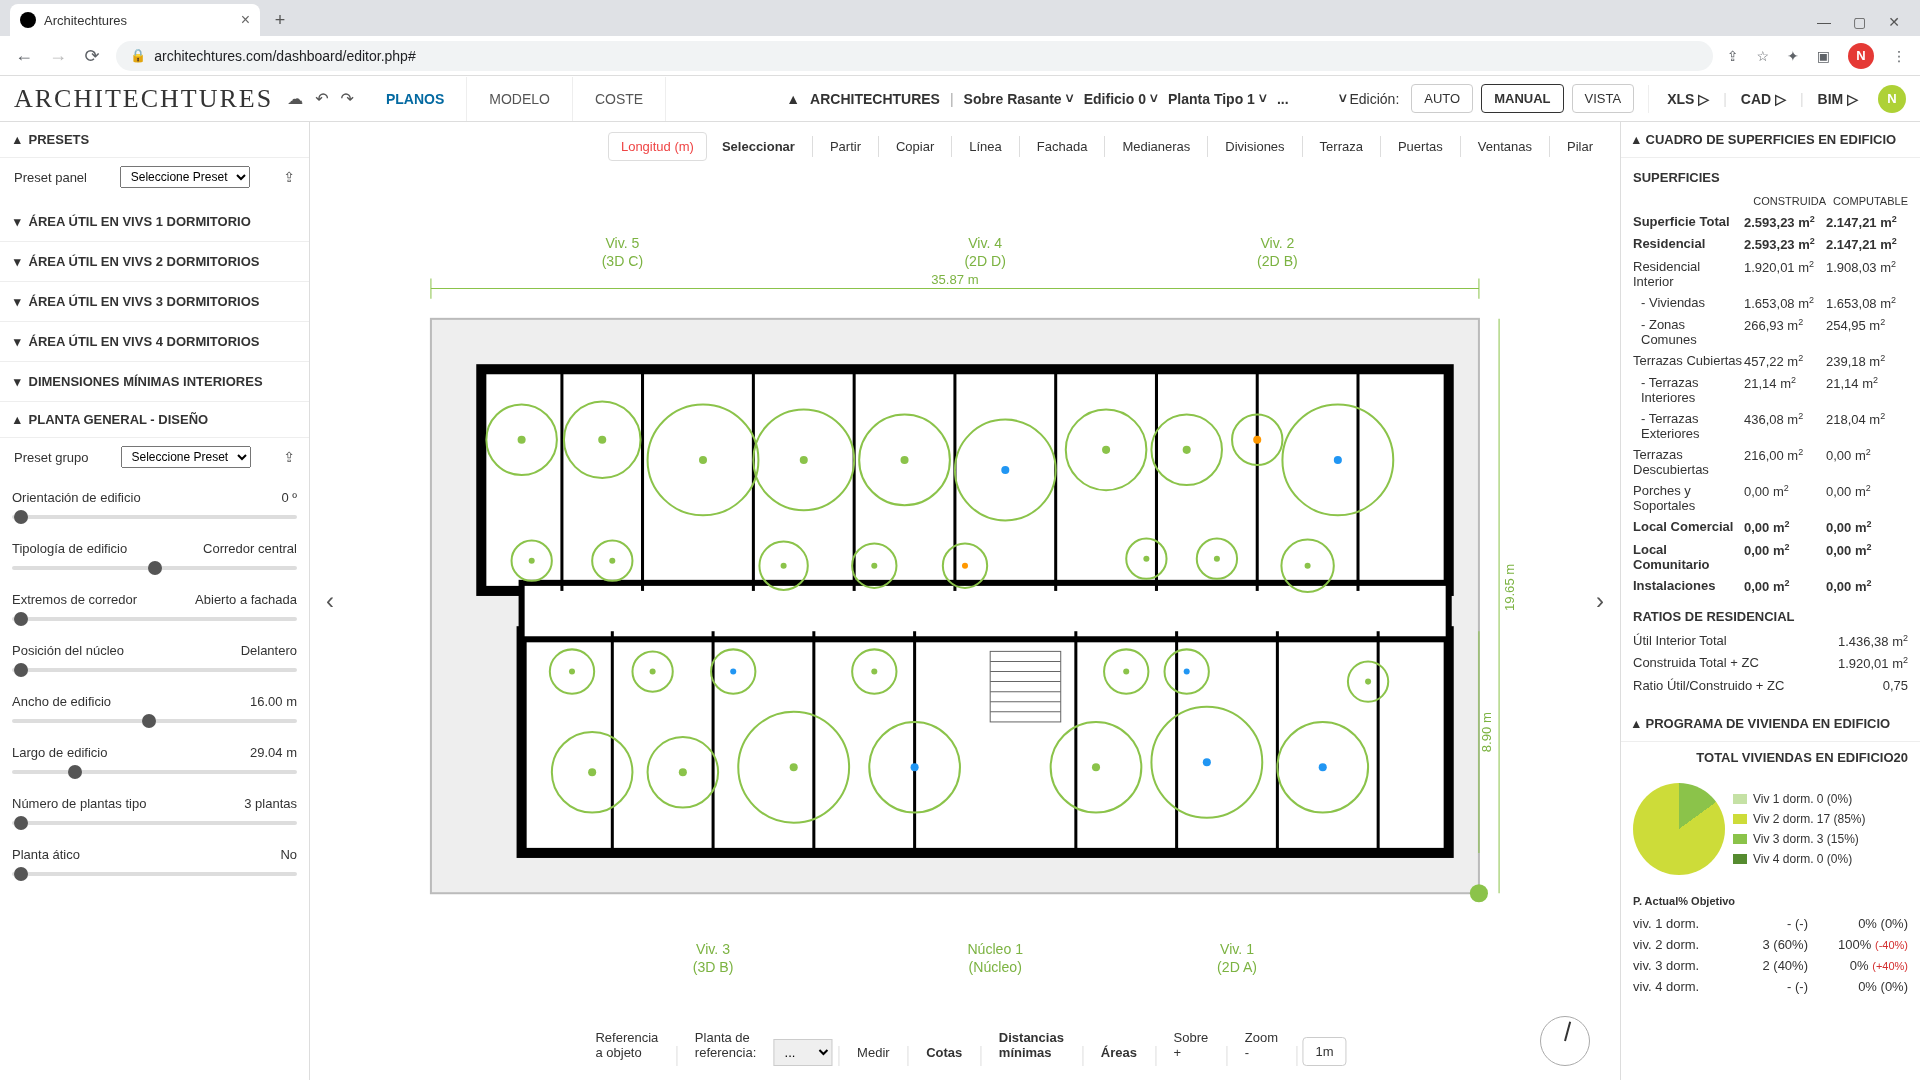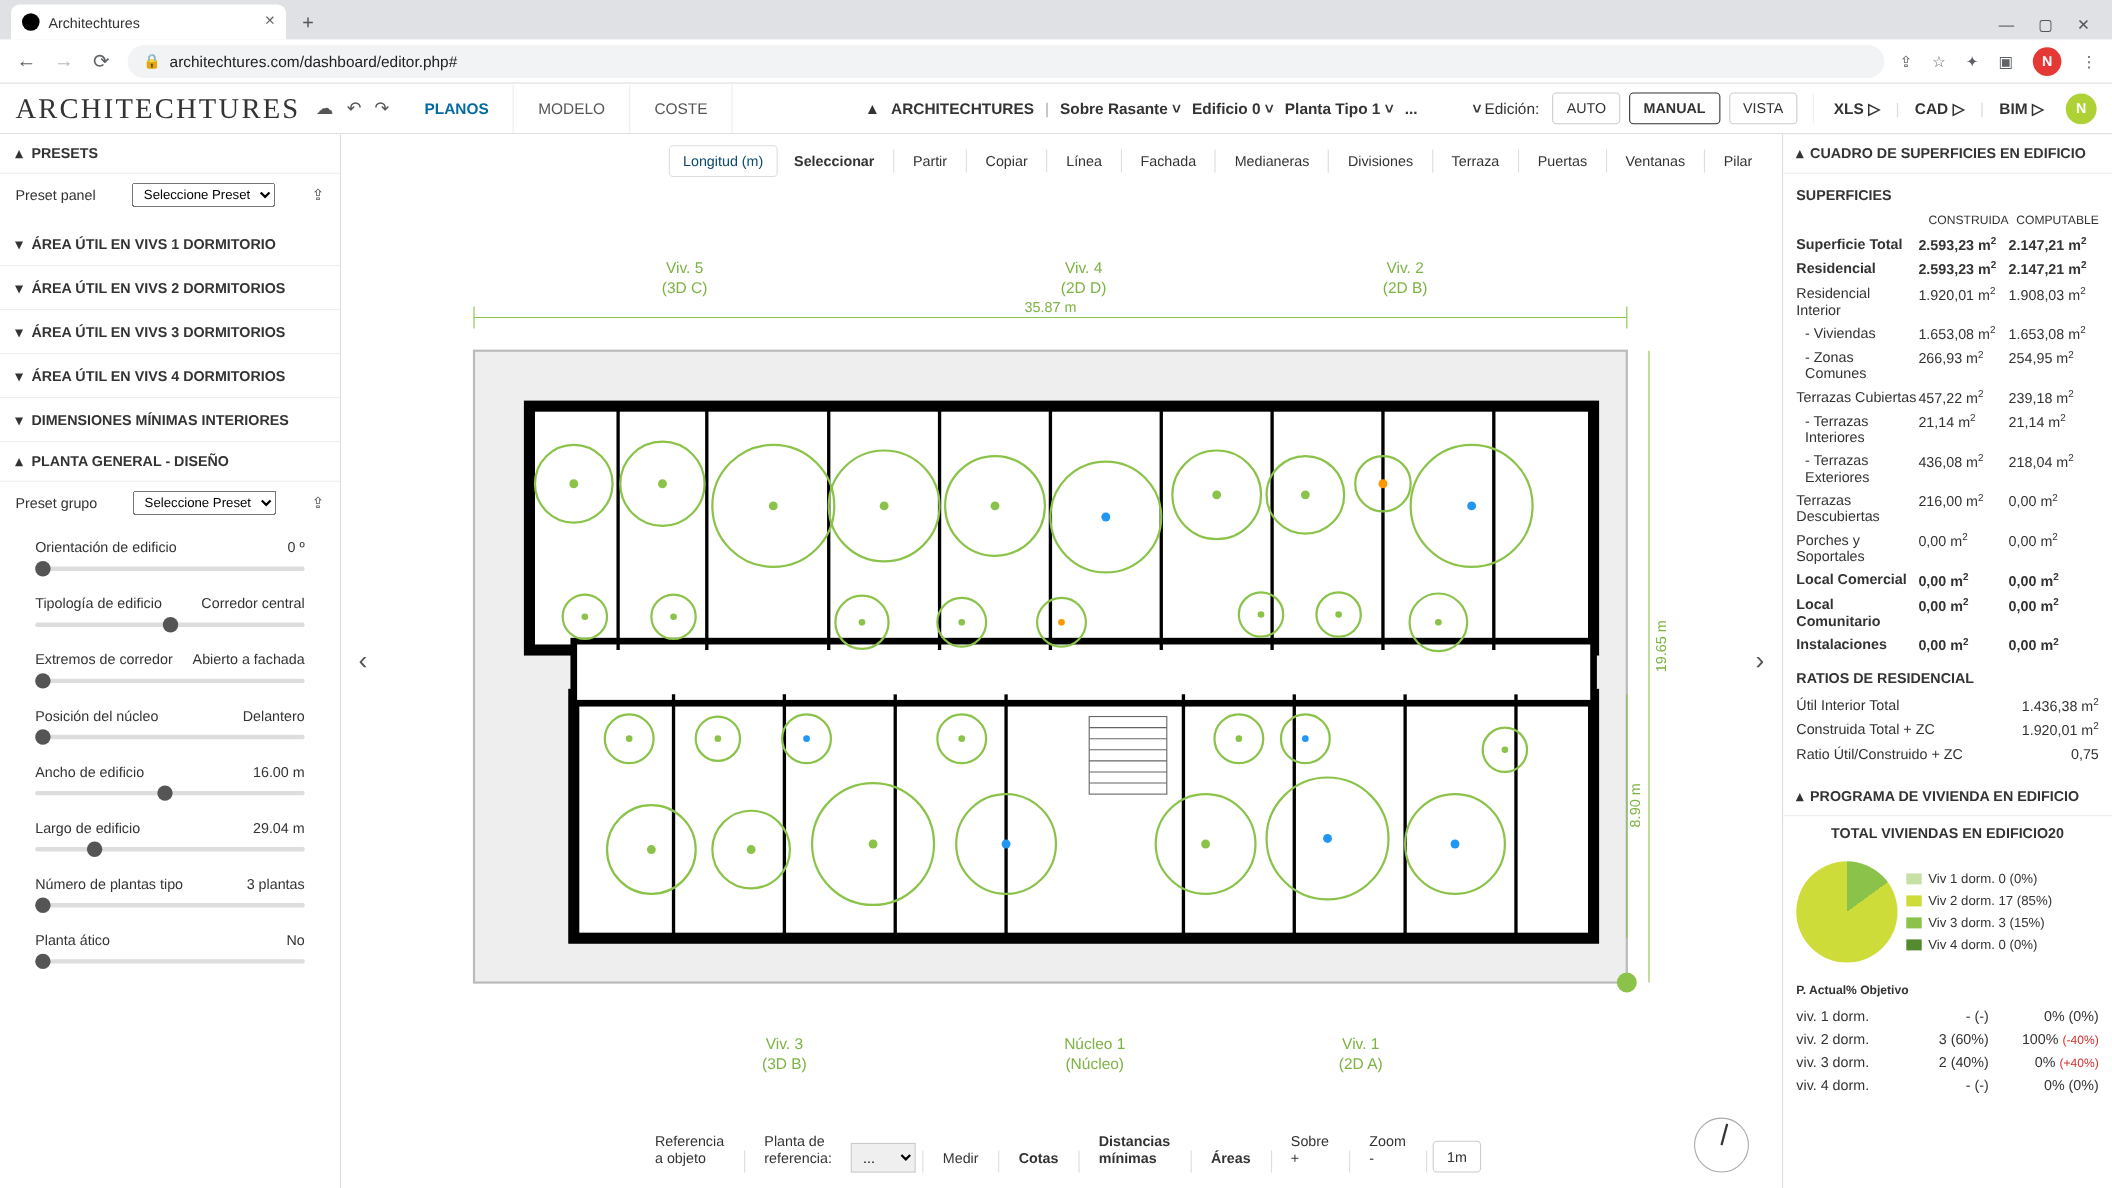--- a/index.html
+++ b/index.html
@@ -38,30 +38,30 @@
 
 
 .main { display:flex; height: calc(1080px - 36px - 40px - 46px); }
 .sidebar-left { width:310px; border-right:1px solid #ddd; overflow-y:auto; padding-bottom:20px; background:#fff;}
 .panel-header { padding:10px 14px; border-bottom:1px solid #eee; font-size:13px; font-weight:bold; display:flex; align-items:center; gap:8px;}
 .panel-body { padding: 8px 14px 14px 14px;}
 .preset-row { display:flex; align-items:center; justify-content:space-between; font-size:13px; gap:8px;}
 .preset-row select { font-size:12px; padding:2px 4px; width:130px;text-align:center;}
 .cloud-icon { font-size:14px; color:#555;}
 .collapse-item { padding:12px 14px; border-bottom:1px solid #eee; font-size:13px; font-weight:bold; display:flex;align-items:center;gap:8px;}
-.slider-row { padding: 8px 32px; font-size:13px;}
+.slider-row { padding: 8px 12px; font-size:13px;}
 .slider-label-row { display:flex; justify-content:space-between; align-items:center; margin-bottom:2px;}
 .slider-track { height:4px; background:#ddd; border-radius:2px; position:relative; margin:10px 0 6px 0;}
 .slider-thumb { width:14px;height:14px;border-radius:50%;background:#555;position:absolute;top:-5px;transform:translateX(-50%);}
 
 
 .canvas-wrap { flex:1; position:relative; background:#fff; overflow:hidden;}
 .toolbar-top { position:absolute; top:10px; right:14px; display:flex; gap:2px; background:#fff; z-index:5;}
 .toolbar-top .tbtn { font-size:13px; padding:6px 12px; color:#333; border:1px solid transparent;}
-.toolbar-top .tbtn.muted { color:#0c4a6e; border:1px solid #ddd; border-radius:4px;}
+.toolbar-top .tbtn.muted { color:#ef4444; border:1px solid #ddd; border-radius:4px;}
 .toolbar-top .tbtn.active { font-weight:bold;}
 .toolbar-top .divider { width:1px; background:#ddd; margin:4px 2px;}
 .floorplan { position:absolute; inset:0; display:flex; align-items:center; justify-content:center;}
 .fp-svg { width:100%; height:100%;}
 .unit-label { fill:#7cb342; font-size:14px; text-anchor:middle;}
 .dim-label { fill:#7cb342; font-size:13px;}
 .toolbar-bottom { position:absolute; bottom:10px; left:50%; transform:translateX(-50%); display:flex; align-items:flex-end; gap:2px; background:#fff; padding:4px; font-size:13px;}
 .toolbar-bottom .tbtn { padding:6px 12px; }
 .toolbar-bottom .tbtn.active { font-weight:bold;}
 .toolbar-bottom .divider { width:1px; height:20px; background:#ddd; margin:0 4px;}
@@ -92,21 +92,21 @@
 .legend-row { display:flex; align-items:center; gap:6px;}
 .legend-sw { width:14px; height:10px;}
 .prog-table { padding:4px 12px 12px 12px;}
 .prog-head { display:flex; font-size:11px; font-weight:bold; padding:6px 0;}
 .prog-head > div { text-align:right;}
 .prog-row { display:flex; padding:3px 0;}
 .prog-row .c1 { flex:1;}
 .prog-row .c2 { width:72px; text-align:right;}
 .prog-row .c3 { width:100px; text-align:right;}
 .deltaR { color:#d32f2f; font-size:11px;}
-.totvis-row { display:flex; justify-content:center; padding:8px 12px; font-weight:bold;}
+.totvis-row { display:flex; justify-content:flex-end; padding:8px 12px; font-weight:bold;}
 
 sup { font-size:9px;}
 </style>
 </head>
 <body>
 
 <div class="chrome-top">
   <div class="tab">
     <span class="favicon"></span>
     <span>Architechtures</span>

